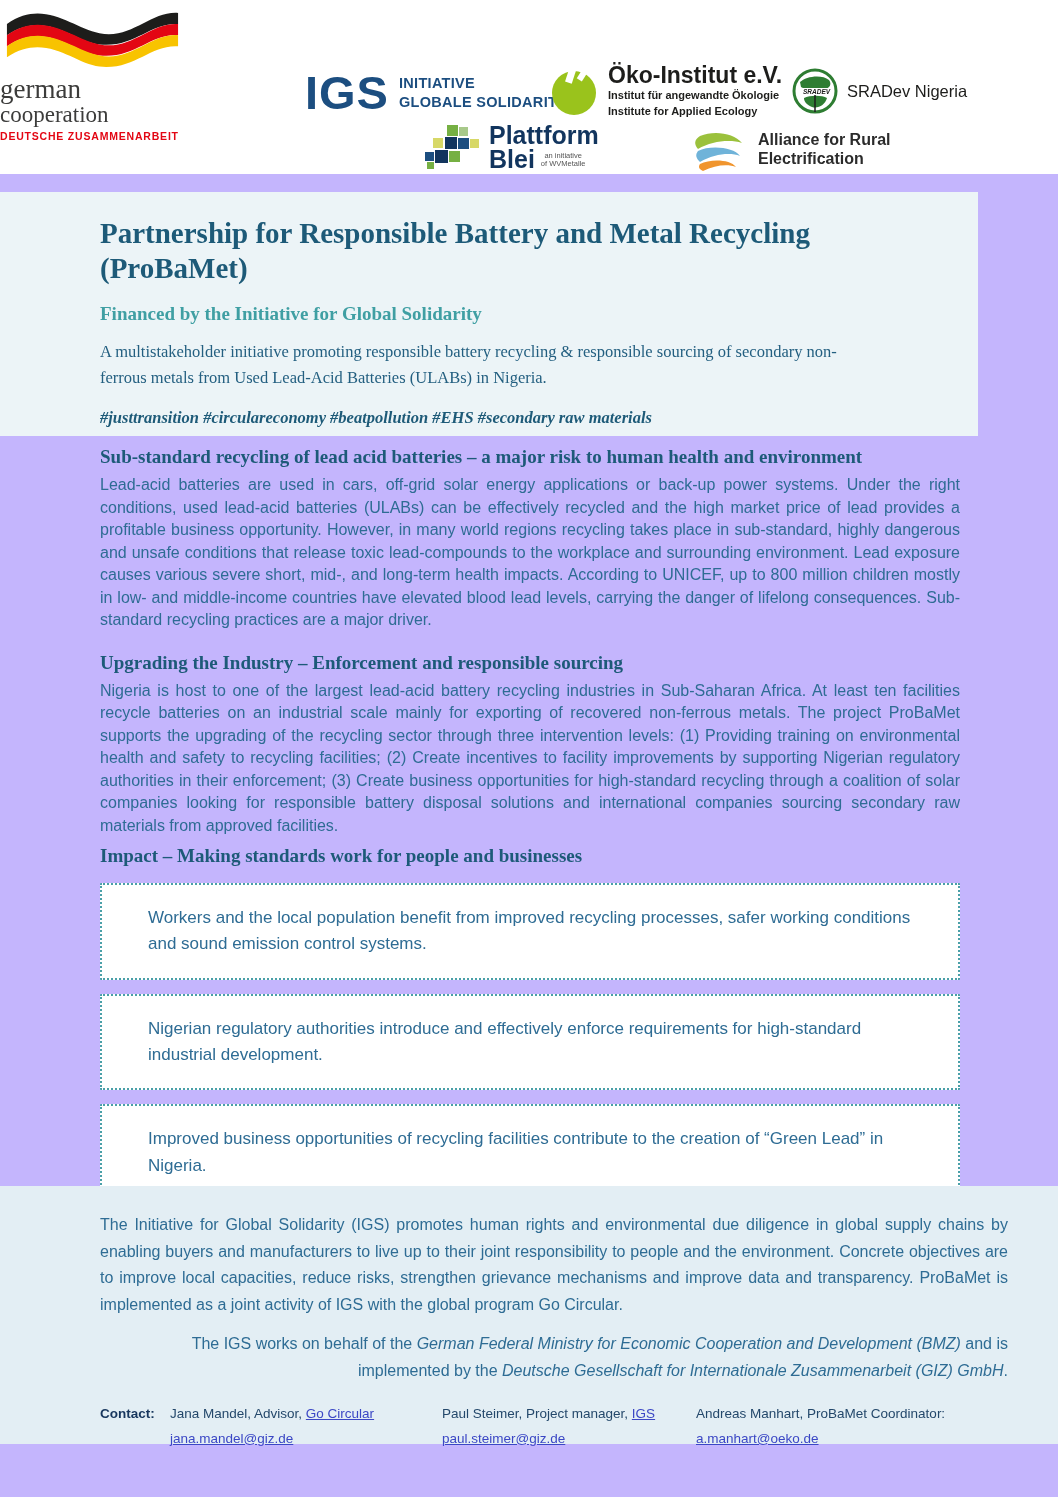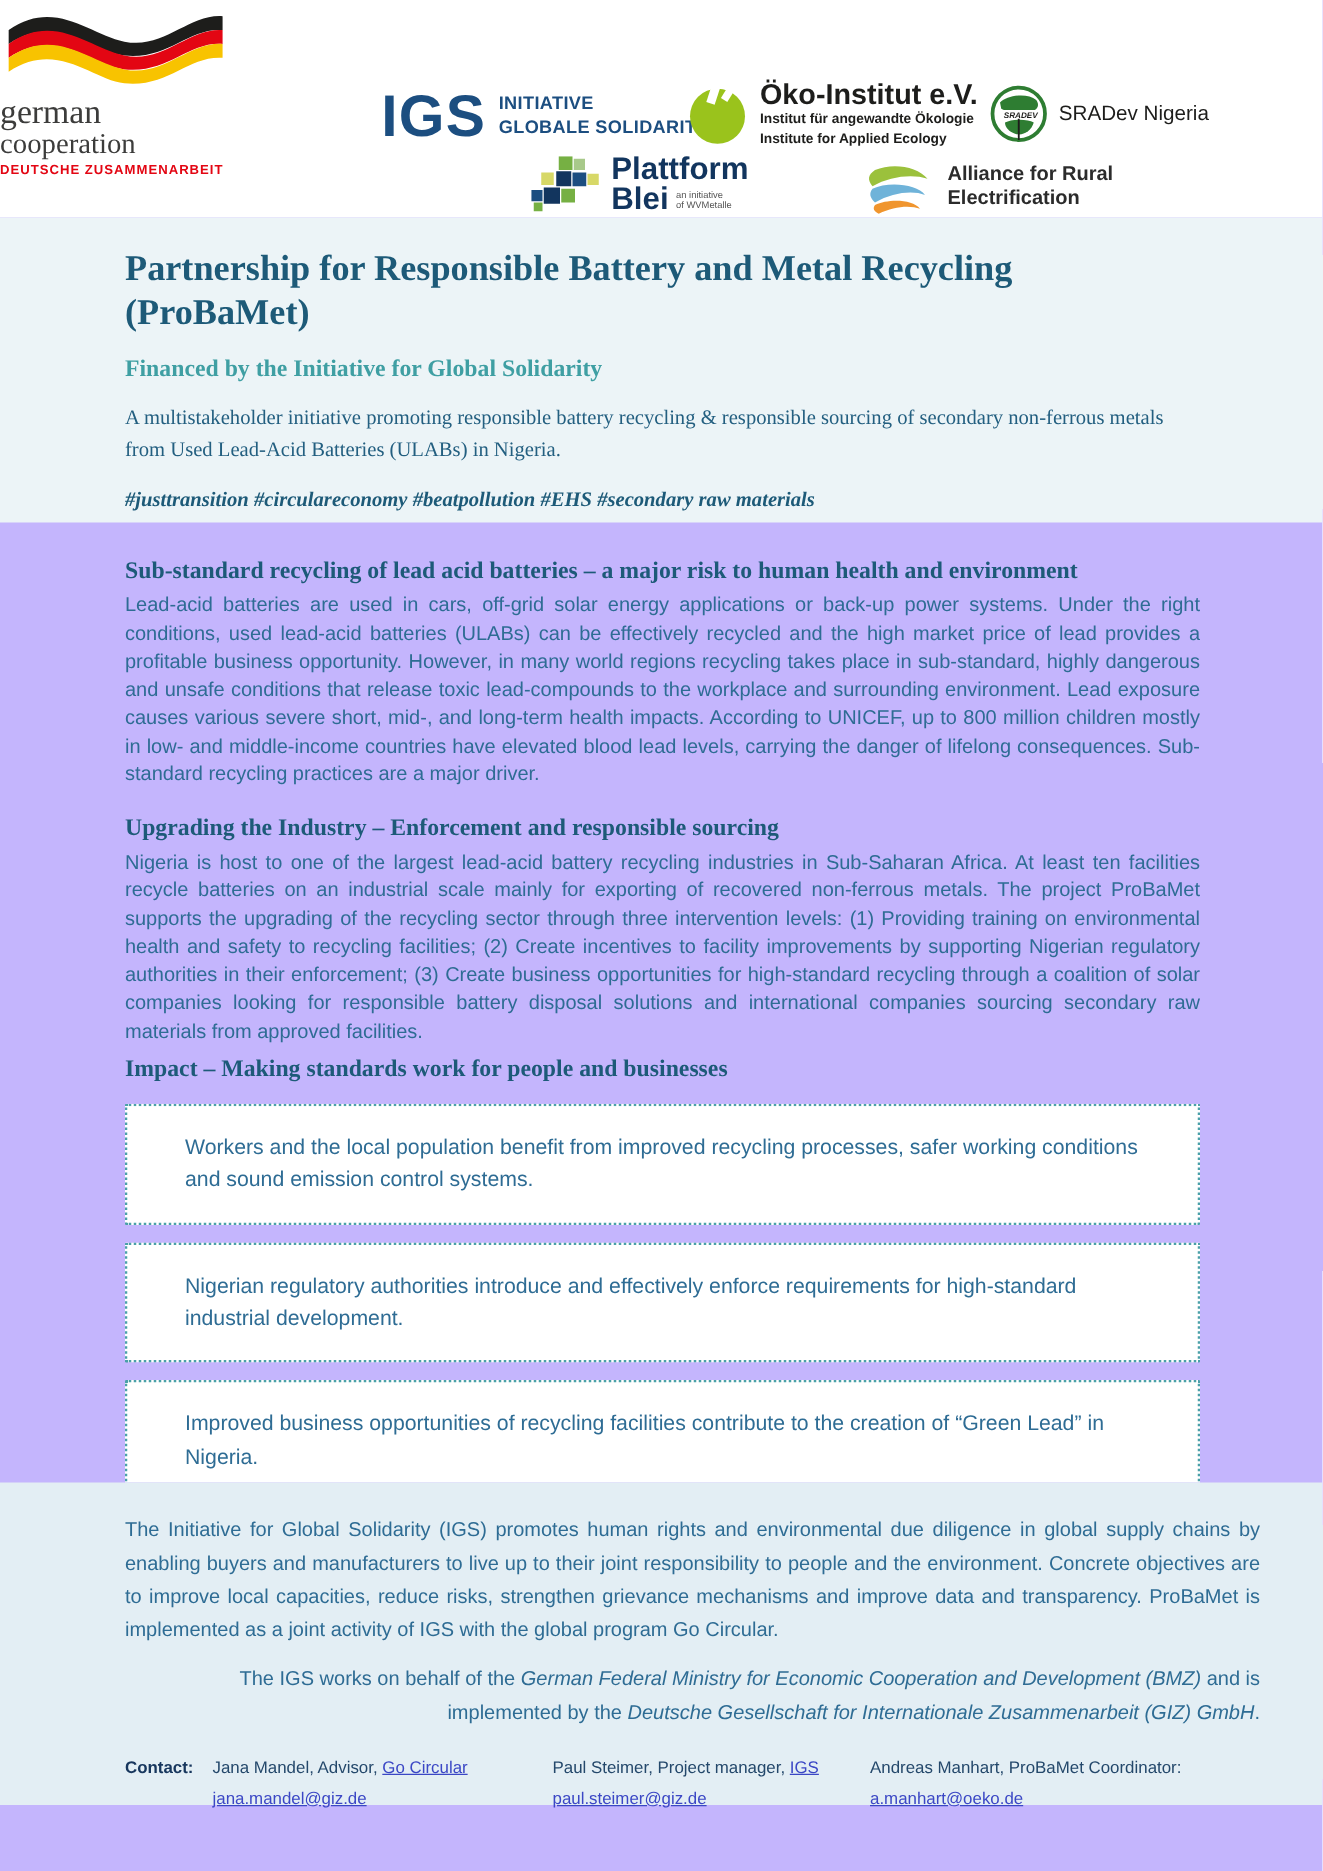--- a/index.html
+++ b/index.html
@@ -25,32 +25,32 @@
   .igs-text { margin-left:10px; font-size:14.5px; font-weight:700; color:#1c4e80; line-height:1.3; letter-spacing:0.3px; }
 
   .oeko-logo { left:548px; top:64px; align-items:center; }
   .oeko-text { margin-left:8px; }
   .oeko-title { font-size:23px; font-weight:800; color:#1d1d1b; line-height:1.0; }
   .oeko-sub { font-size:11px; font-weight:700; color:#1d1d1b; line-height:1.25; margin-top:2px; }
 
   .sradev-logo { left:792px; top:68px; align-items:center; }
   .sradev-label { margin-left:9px; font-size:16.5px; color:#1d1d1b; font-weight:400; }
 
-  .pb-logo { left:425px; top:124px; align-items:center; }
+  .pb-logo { left:425px; top:124px; align-items:center;text-align:center; }
   .pb-text { margin-left:8px; line-height:0.95; }
   .pb-l1, .pb-l2 { font-size:25px; font-weight:800; color:#12355e; }
   .pb-row2 { display:flex; align-items:flex-end; }
   .pb-sub { margin-left:6px; font-size:7.5px; color:#555; line-height:1.1; padding-bottom:3px; }
 
   .are-logo { left:690px; top:126px; align-items:center; }
   .are-text { margin-left:10px; font-size:16px; font-weight:800; color:#2b2b2b; line-height:1.2; }
 
   
   .header-band {
-    position:absolute; top:174px; left:0; width:1058px; height:244px;
+    position:absolute; top:192px; left:0; width:978px; height:244px;
     background:#ecf4f7; padding:24px 98px 0 100px;
   }
   .doc-title {
     font-family:"Liberation Serif", serif; font-weight:700;
     font-size:29px; line-height:1.22; color:#1d5a78; max-width:880px;
   }
   .doc-subtitle {
     font-family:"Liberation Serif", serif; font-weight:700;
     font-size:19px; color:#3f9fa3; margin-top:16px;
   }

